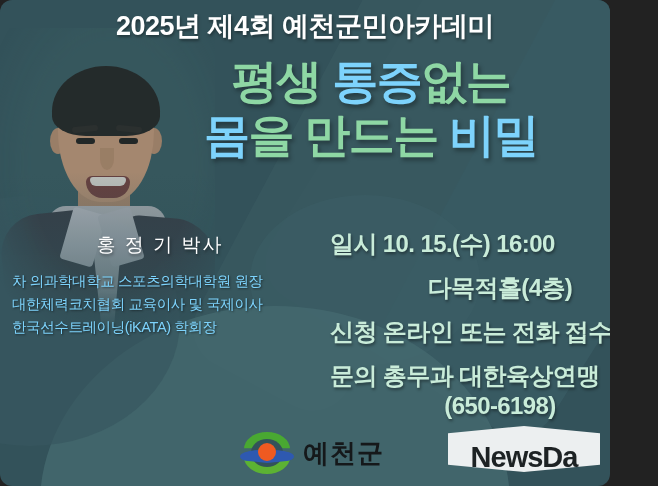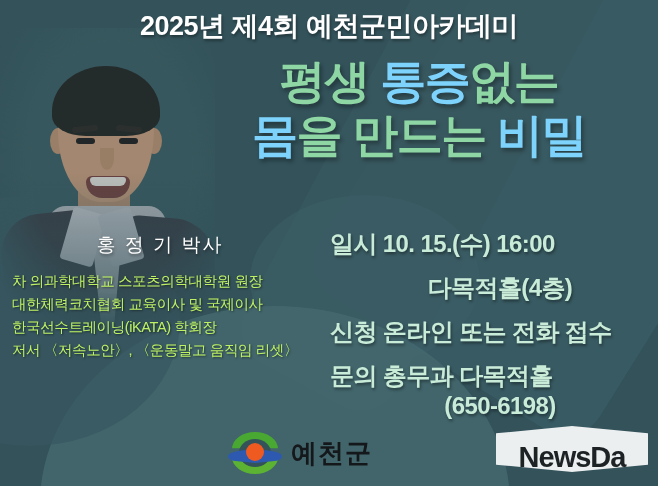--- a/index.html
+++ b/index.html
@@ -2,26 +2,27 @@
 <html lang="ko"><head>
 <meta charset="utf-8">
 <style>
   html, body {
     margin: 0;
     padding: 0;
     background: #222;
   }
   #poster {
     position: relative;
-    width: 658px;
+    width: 610px;
     height: 486px;
     overflow: hidden;
     background: #33525a;
     font-family: "Liberation Sans", "DejaVu Sans", sans-serif;
     user-select: none;
+    border-radius: 12px;
   }
 
   
   .bg-layer { position: absolute; inset: 0; overflow: hidden; pointer-events: none; }
   .swoosh {
     position: absolute;
     background: #3e6068;
     opacity: .85;
   }
   .sw-diag-right {
@@ -163,21 +164,21 @@
     color: #ffffff;
     font-size: 19px;
     font-weight: 400;
     letter-spacing: 2px;
     text-shadow: 1px 2px 3px rgba(0,0,0,.4);
   }
 
   .credentials {
     position: absolute;
     left: 12px; top: 270px; width: 310px;
-    color: #bef264;
+    color: #7dd3fc;
     font-size: 14.5px;
     font-weight: 500;
     line-height: 1.58;
     letter-spacing: -.4px;
     text-shadow: 1px 1px 2px rgba(0,0,0,.5);
     white-space: nowrap;
   }
 
   .info {
     position: absolute;
@@ -188,21 +189,21 @@
     letter-spacing: -.6px;
     text-shadow: 1px 2px 3px rgba(0,0,0,.42);
   }
   .info-row { margin-bottom: 12px; }
   .info-line { display: block; white-space: nowrap; }
   .info-line.indent { text-align: center; padding-left: 18px; }
 
   
   .logo-wrap {
     position: absolute;
-    left: 228px; bottom: 12px;
+    left: 240px; bottom: 12px;
     display: flex; align-items: center; gap: 9px;
   }
   .logo-mark { position: relative; width: 54px; height: 42px; }
   .lm-arc-top {
     position:absolute; left:4px; top:0; width:46px; height:34px;
     border-radius: 50%;
     background: #49a832;
     clip-path: polygon(0 0, 100% 0, 100% 48%, 0 48%);
   }
   .lm-arc-bot {
@@ -296,35 +297,34 @@
       <span class="hl-yellow">몸</span><span class="hl-green">을 만드는 </span><span class="hl-yellow">비밀</span>
     </div>
   </div>
 
   <div class="speaker">홍 정 기 박사</div>
 
   <div class="credentials">
     <div>차 의과학대학교 스포츠의학대학원 원장</div>
     <div>대한체력코치협회 교육이사 및 국제이사</div>
     <div>한국선수트레이닝(iKATA) 학회장</div>
-    <div>저서 〈저속노안〉, 〈운동말고 움직임 리셋〉</div>
   </div>
 
   <div class="info">
     <div class="info-row">
       <span class="info-line">일시 10. 15.(수) 16:00</span>
     </div>
     <div class="info-row">
       <span class="info-line indent">다목적홀(4층)</span>
     </div>
     <div class="info-row">
       <span class="info-line">신청 온라인 또는 전화 접수</span>
     </div>
     <div class="info-row">
-      <span class="info-line">문의 총무과 다목적홀</span>
+      <span class="info-line">문의 총무과 대한육상연맹</span>
       <span class="info-line indent">(650-6198)</span>
     </div>
   </div>
 
   <div class="logo-wrap">
     <div class="logo-mark">
       <div class="lm-arc-top"></div>
       <div class="lm-arc-bot"></div>
       <div class="lm-inner"></div>
       <div class="lm-wing"></div>

